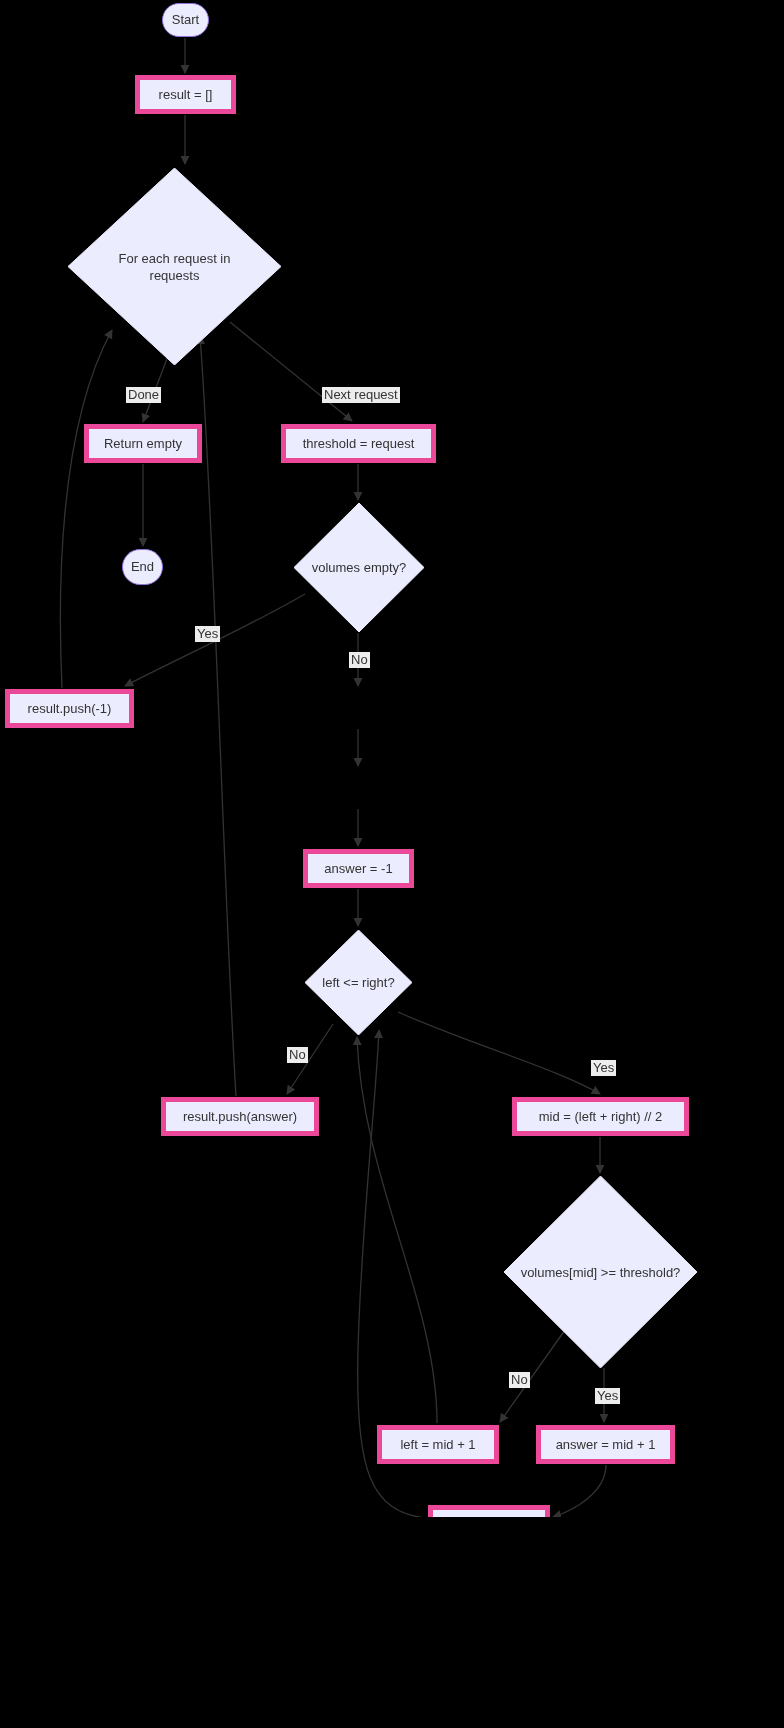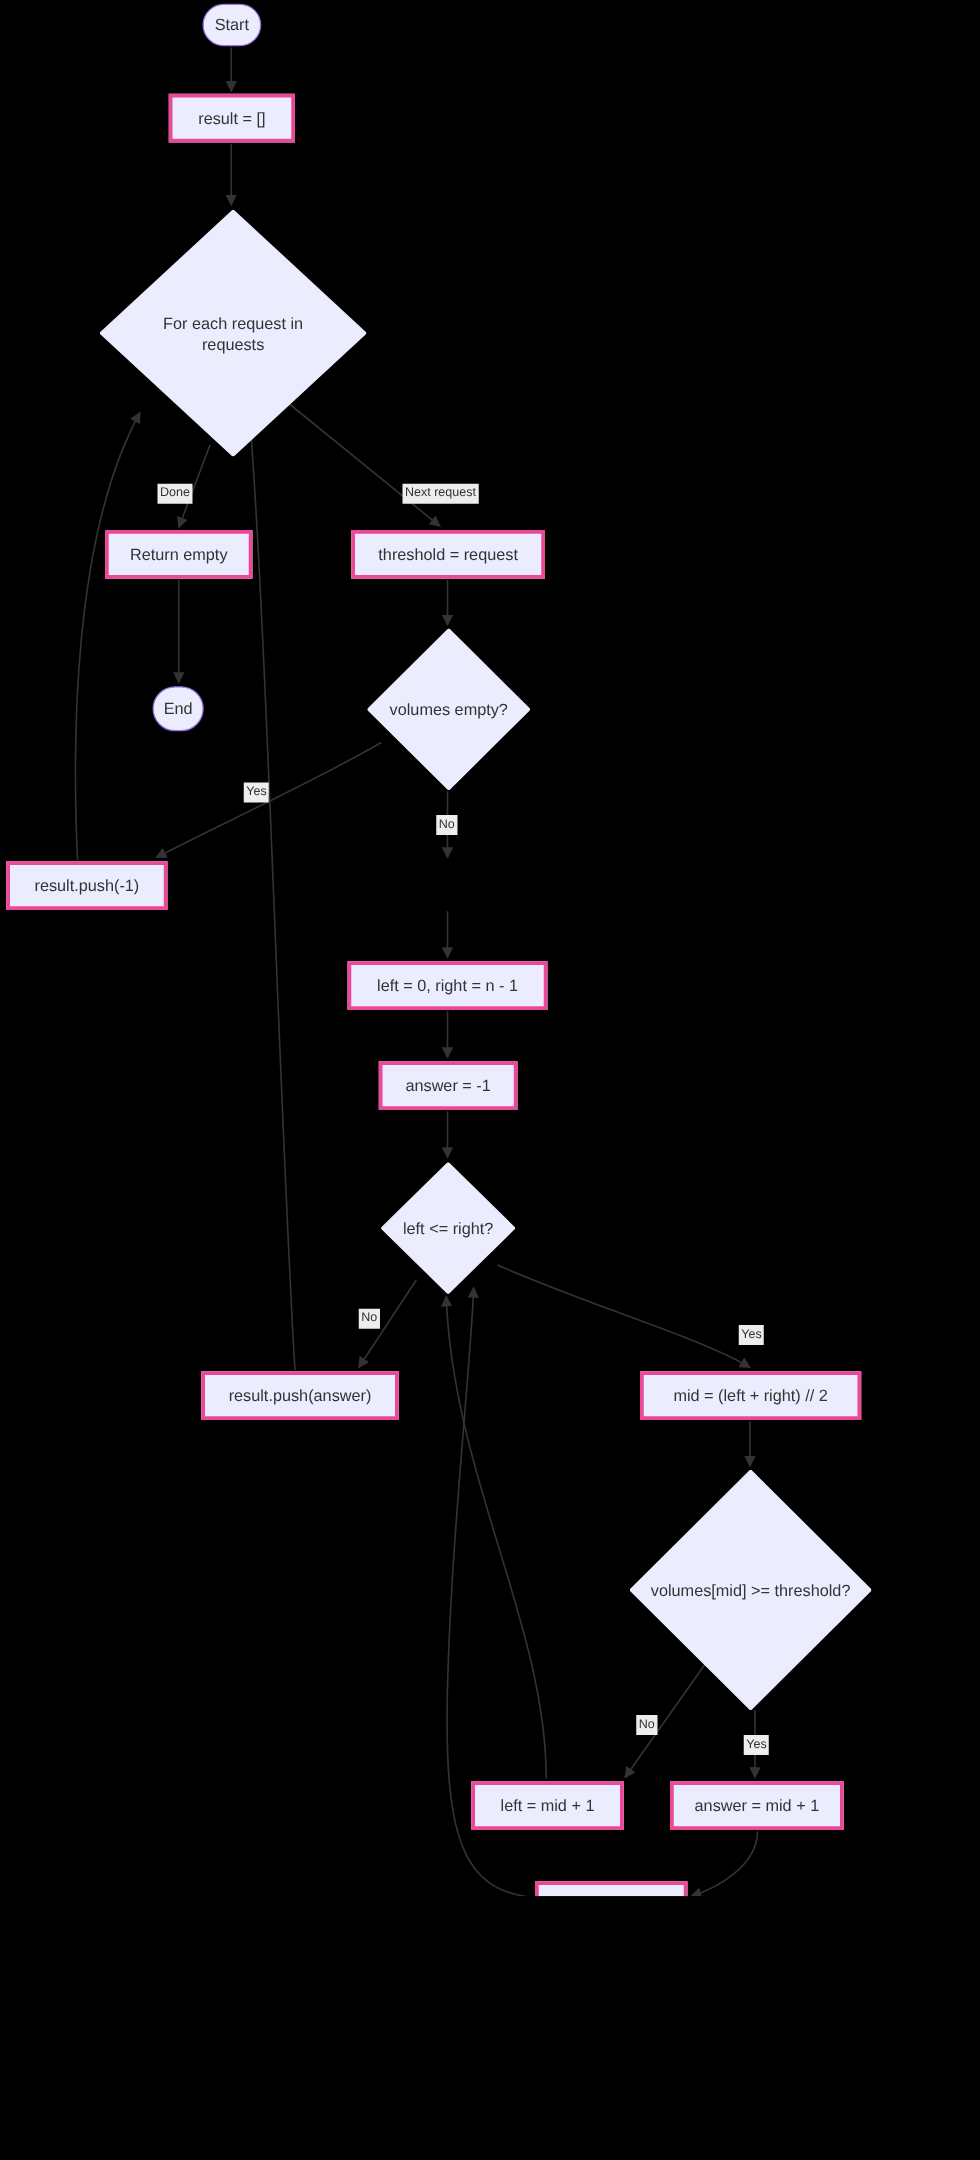--- a/index.html
+++ b/index.html
@@ -23,21 +23,21 @@
     left: 0;
     top: 0;
     width: 784px;
     height: 1728px;
     pointer-events: none;
   }
   .node {
     position: absolute;
     box-sizing: border-box;
     background: #ececff;
-    border: 3px solid #ec4899;
+    border: 5px solid #ec4899;
     color: #333333;
     font-size: 13px;
     line-height: 16px;
     display: flex;
     align-items: center;
     justify-content: center;
     text-align: center;
     padding: 0 8px;
     z-index: 3;
   }
@@ -71,21 +71,21 @@
     line-height: 17px;
     pointer-events: none;
     white-space: pre-line;
     padding: 0 6px;
     box-sizing: border-box;
   }
   .edge-label {
     position: absolute;
     background: #ededed;
     color: #333333;
-    font-size: 10px;
+    font-size: 13px;
     line-height: 14px;
     padding: 1px 2px;
     z-index: 5;
     white-space: nowrap;
   }
 </style>
 </head>
 <body>
 
 <div id="canvas">
@@ -122,21 +122,21 @@
   </svg>
 
   <div class="node stadium" style="left:162px; top:3px; width:47px; height:34px;">
     <span>Start</span>
   </div>
 
   <div class="node" style="left:135px; top:75px; width:101px; height:39px;">
     <span>result = []</span>
   </div>
 
-  <div class="diamond-wrap" style="left:80px; top:168px; width:213px; height:197px;">
+  <div class="diamond-wrap" style="left:68px; top:168px; width:213px; height:197px;">
     <svg width="213" height="197" viewBox="0 0 213 197">
       <polygon points="106.5,0 213,98.5 106.5,197 0,98.5" fill="#ececff" stroke="#ececff" stroke-width="1"></polygon>
     </svg>
     <div class="diamond-label">For each request in
 requests</div>
   </div>
 
   <div class="node" style="left:84px; top:424px; width:118px; height:39px;">
     <span>Return empty</span>
   </div>
@@ -154,23 +154,20 @@
       <polygon points="65,0 130,64.5 65,129 0,64.5" fill="#ececff" stroke="#ececff" stroke-width="1"></polygon>
     </svg>
     <div class="diamond-label">volumes empty?</div>
   </div>
 
   <div class="node" style="left:5px; top:689px; width:129px; height:39px;">
     <span>result.push(-1)</span>
   </div>
 
 
-  <div class="node" style="left:278px; top:769px; width:160px; height:39px;">
-    <span>left = 0, right = n - 1</span>
-  </div>
 
   <div class="node" style="left:303px; top:849px; width:111px; height:39px;">
     <span>answer = -1</span>
   </div>
 
   <div class="diamond-wrap" style="left:305px; top:930px; width:107px; height:105px;">
     <svg width="107" height="105" viewBox="0 0 107 105">
       <polygon points="53.5,0 107,52.5 53.5,105 0,52.5" fill="#ececff" stroke="#ececff" stroke-width="1"></polygon>
     </svg>
     <div class="diamond-label">left &lt;= right?</div>

